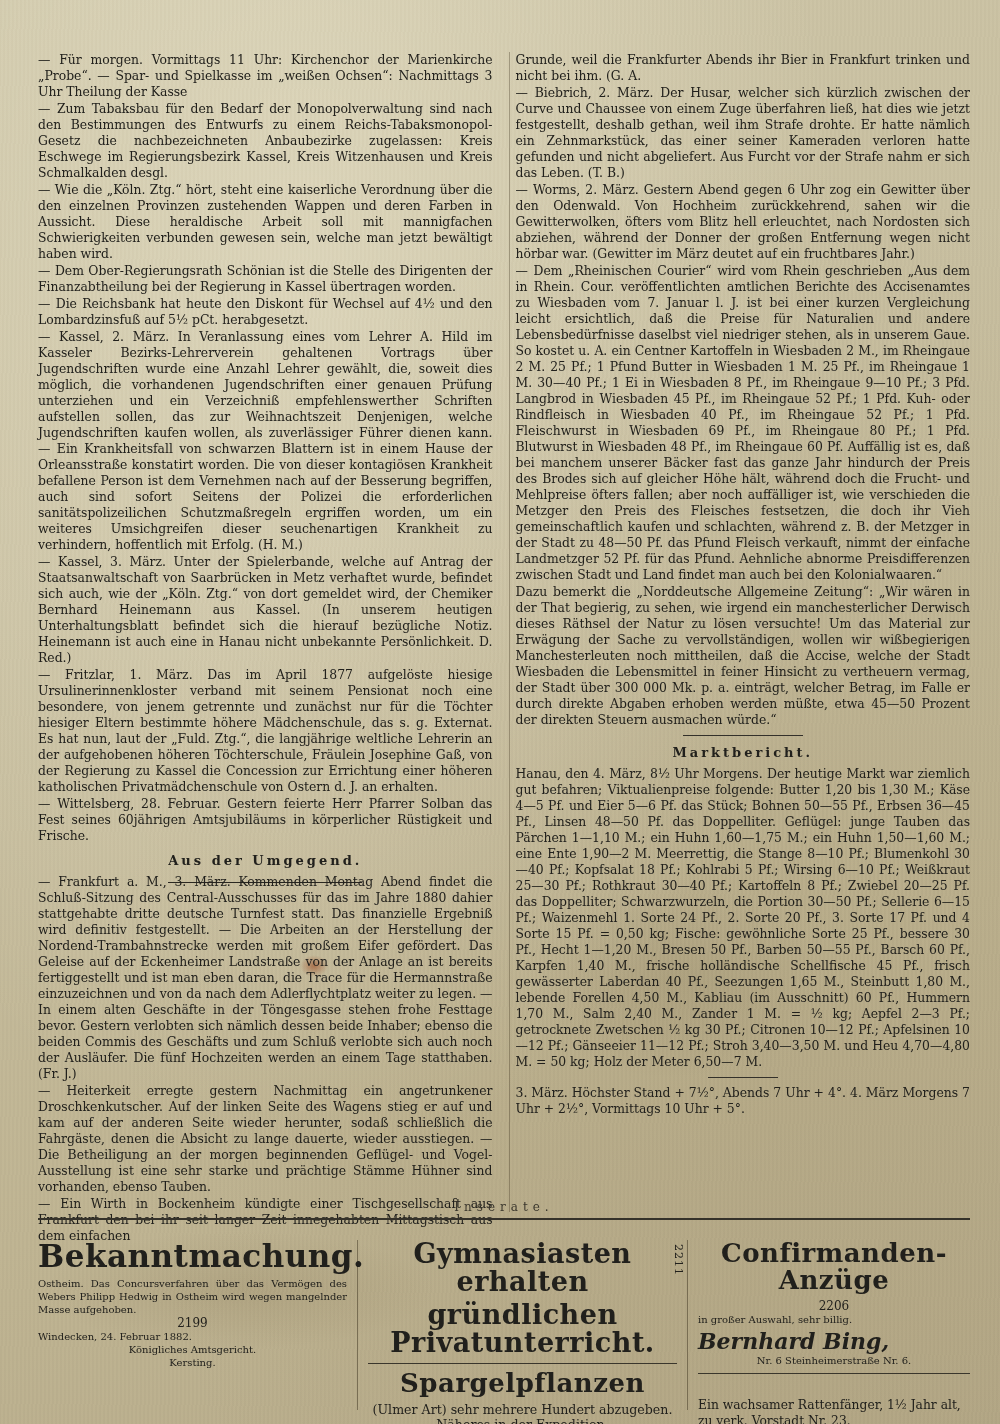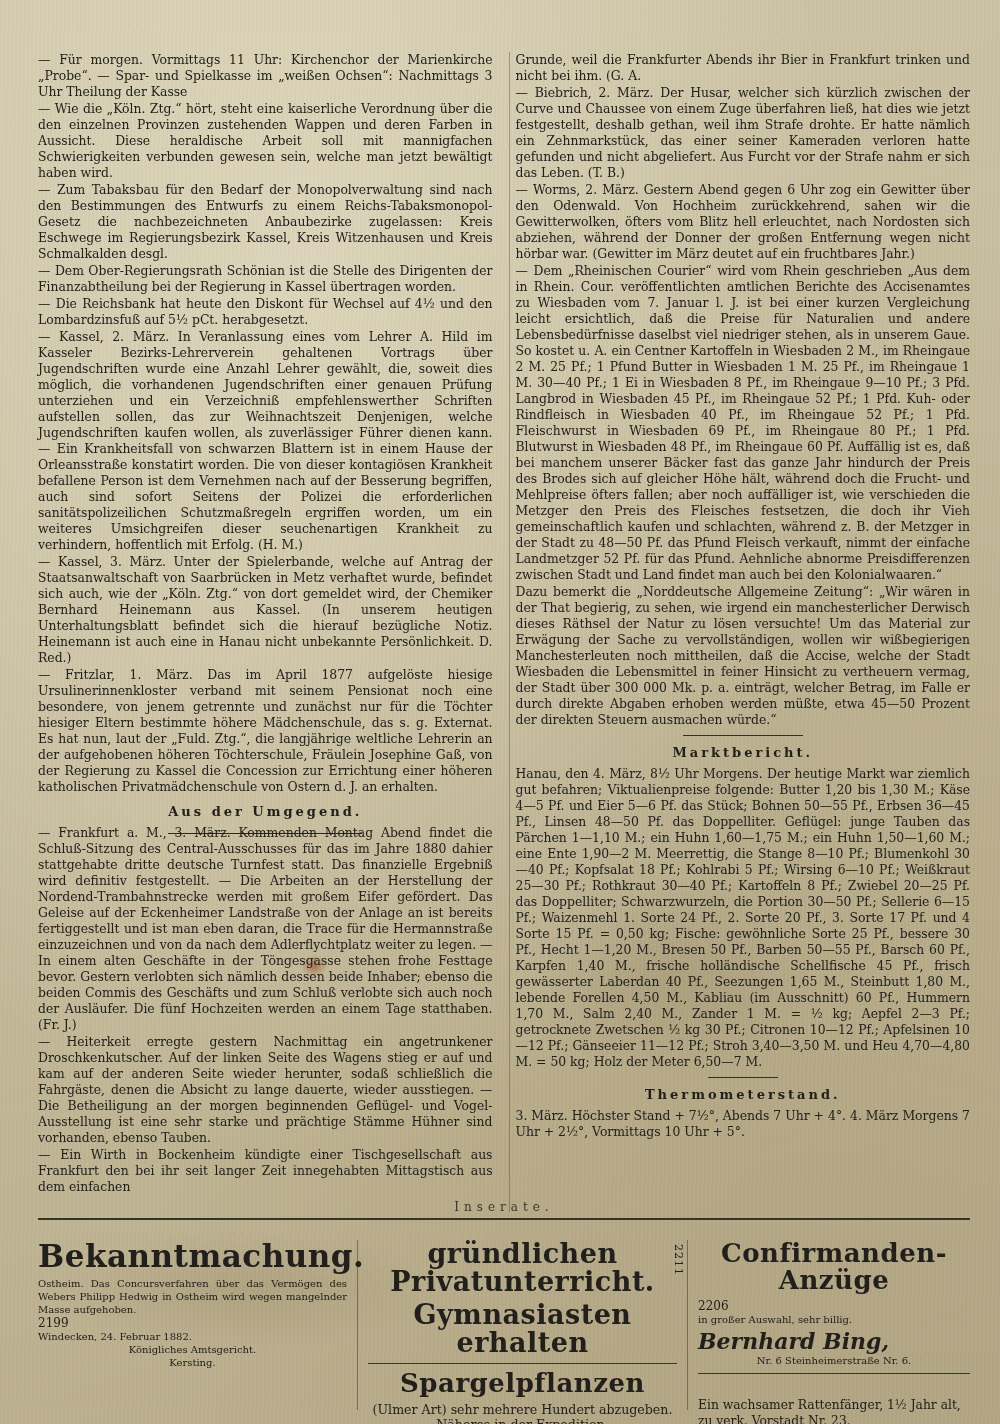--- a/index.html
+++ b/index.html
@@ -107,21 +107,21 @@
     margin-bottom: 4px;
   }
   .adtitle.sm { font-size: 26px; }
   .adtitle.lg { font-size: 27px; }
   .adbody {
     font-size: 10px;
     line-height: 1.3;
     text-align: justify;
   }
   .adnum {
-    text-align: left;
+    text-align: center;
     font-size: 12px;
   }
   .adcenter { text-align: center; }
   .adsub {
     text-align: center;
     font-size: 12.6px;
     margin-top: 2px;
   }
   .adsep {
     height: 1px;
@@ -171,27 +171,28 @@
 <div class="page">
 
   <div class="stain1"></div>
   <div class="stain2"></div>
   <div class="ghost"></div>
 
   <div class="cols">
 
     <div class="col left">
       <p class="item dash">Für morgen. Vormittags 11 Uhr: Kirchenchor der Marienkirche „Probe“. — Spar- und Spielkasse im „weißen Ochsen“: Nachmittags 3 Uhr Theilung der Kasse</p>
+      <p class="item dash">Zum Tabaksbau für den Bedarf der Monopolverwaltung sind nach den Bestimmungen des Entwurfs zu einem Reichs-Tabaksmonopol-Gesetz die nachbezeichneten Anbaubezirke zugelassen: Kreis Eschwege im Regierungsbezirk Kassel, Kreis Witzenhausen und Kreis Schmalkalden desgl.</p>
       <p class="item dash">Wie die „Köln. Ztg.“ hört, steht eine kaiserliche Verordnung über die den einzelnen Provinzen zustehenden Wappen und deren Farben in Aussicht. Diese heraldische Arbeit soll mit mannigfachen Schwierigkeiten verbunden gewesen sein, welche man jetzt bewältigt haben wird.</p>
-      <p class="item dash">Zum Tabaksbau für den Bedarf der Monopolverwaltung sind nach den Bestimmungen des Entwurfs zu einem Reichs-Tabaksmonopol-Gesetz die nachbezeichneten Anbaubezirke zugelassen: Kreis Eschwege im Regierungsbezirk Kassel, Kreis Witzenhausen und Kreis Schmalkalden desgl.</p>
       <p class="item dash">Dem Ober-Regierungsrath Schönian ist die Stelle des Dirigenten der Finanzabtheilung bei der Regierung in Kassel übertragen worden.</p>
       <p class="item dash">Die Reichsbank hat heute den Diskont für Wechsel auf 4½ und den Lombardzinsfuß auf 5½ pCt. herabgesetzt.</p>
       <p class="item dash">Kassel, 2. März. In Veranlassung eines vom Lehrer A. Hild im Kasseler Bezirks-Lehrerverein gehaltenen Vortrags über Jugendschriften wurde eine Anzahl Lehrer gewählt, die, soweit dies möglich, die vorhandenen Jugendschriften einer genauen Prüfung unterziehen und ein Verzeichniß empfehlenswerther Schriften aufstellen sollen, das zur Weihnachtszeit Denjenigen, welche Jugendschriften kaufen wollen, als zuverlässiger Führer dienen kann. — Ein Krankheitsfall von schwarzen Blattern ist in einem Hause der Orleansstraße konstatirt worden. Die von dieser kontagiösen Krankheit befallene Person ist dem Vernehmen nach auf der Besserung begriffen, auch sind sofort Seitens der Polizei die erforderlichen sanitätspolizeilichen Schutzmaßregeln ergriffen worden, um ein weiteres Umsichgreifen dieser seuchenartigen Krankheit zu verhindern, hoffentlich mit Erfolg. (H. M.)</p>
       <p class="item dash">Kassel, 3. März. Unter der Spielerbande, welche auf Antrag der Staatsanwaltschaft von Saarbrücken in Metz verhaftet wurde, befindet sich auch, wie der „Köln. Ztg.“ von dort gemeldet wird, der Chemiker Bernhard Heinemann aus Kassel. (In unserem heutigen Unterhaltungsblatt befindet sich die hierauf bezügliche Notiz. Heinemann ist auch eine in Hanau nicht unbekannte Persönlichkeit. D. Red.)</p>
       <p class="item dash">Fritzlar, 1. März. Das im April 1877 aufgelöste hiesige Ursulinerinnenkloster verband mit seinem Pensionat noch eine besondere, von jenem getrennte und zunächst nur für die Töchter hiesiger Eltern bestimmte höhere Mädchenschule, das s. g. Externat. Es hat nun, laut der „Fuld. Ztg.“, die langjährige weltliche Lehrerin an der aufgehobenen höheren Töchterschule, Fräulein Josephine Gaß, von der Regierung zu Kassel die Concession zur Errichtung einer höheren katholischen Privatmädchenschule von Ostern d. J. an erhalten.</p>
+      <p class="item dash">Wittelsberg, 28. Februar. Gestern feierte Herr Pfarrer Solban das Fest seines 60jährigen Amtsjubiläums in körperlicher Rüstigkeit und Frische.</p>
 
       <div class="secthead">
         <span class="und">Aus der Umgegend.</span>
       </div>
 
       <p class="item dash">Frankfurt a. M., 3. März. Kommenden Montag Abend findet die Schluß-Sitzung des Central-Ausschusses für das im Jahre 1880 dahier stattgehabte dritte deutsche Turnfest statt. Das finanzielle Ergebniß wird definitiv festgestellt. — Die Arbeiten an der Herstellung der Nordend-Trambahnstrecke werden mit großem Eifer gefördert. Das Geleise auf der Eckenheimer Landstraße von der Anlage an ist bereits fertiggestellt und ist man eben daran, die Trace für die Hermannstraße einzuzeichnen und von da nach dem Adlerflychtplatz weiter zu legen. — In einem alten Geschäfte in der Töngesgasse stehen frohe Festtage bevor. Gestern verlobten sich nämlich dessen beide Inhaber; ebenso die beiden Commis des Geschäfts und zum Schluß verlobte sich auch noch der Ausläufer. Die fünf Hochzeiten werden an einem Tage statthaben. (Fr. J.)</p>
       <p class="item dash">Heiterkeit erregte gestern Nachmittag ein angetrunkener Droschkenkutscher. Auf der linken Seite des Wagens stieg er auf und kam auf der anderen Seite wieder herunter, sodaß schließlich die Fahrgäste, denen die Absicht zu lange dauerte, wieder ausstiegen. — Die Betheiligung an der morgen beginnenden Geflügel- und Vogel-Ausstellung ist eine sehr starke und prächtige Stämme Hühner sind vorhanden, ebenso Tauben.</p>
       <p class="item dash">Ein Wirth in Bockenheim kündigte einer Tischgesellschaft aus Frankfurt den bei ihr seit langer Zeit innegehabten Mittagstisch aus dem einfachen</p>
     </div>
 
@@ -202,42 +203,41 @@
       <p class="item dash">Dem „Rheinischen Courier“ wird vom Rhein geschrieben „Aus dem in Rhein. Cour. veröffentlichten amtlichen Berichte des Accisenamtes zu Wiesbaden vom 7. Januar l. J. ist bei einer kurzen Vergleichung leicht ersichtlich, daß die Preise für Naturalien und andere Lebensbedürfnisse daselbst viel niedriger stehen, als in unserem Gaue. So kostet u. A. ein Centner Kartoffeln in Wiesbaden 2 M., im Rheingaue 2 M. 25 Pf.; 1 Pfund Butter in Wiesbaden 1 M. 25 Pf., im Rheingaue 1 M. 30—40 Pf.; 1 Ei in Wiesbaden 8 Pf., im Rheingaue 9—10 Pf.; 3 Pfd. Langbrod in Wiesbaden 45 Pf., im Rheingaue 52 Pf.; 1 Pfd. Kuh- oder Rindfleisch in Wiesbaden 40 Pf., im Rheingaue 52 Pf.; 1 Pfd. Fleischwurst in Wiesbaden 69 Pf., im Rheingaue 80 Pf.; 1 Pfd. Blutwurst in Wiesbaden 48 Pf., im Rheingaue 60 Pf. Auffällig ist es, daß bei manchem unserer Bäcker fast das ganze Jahr hindurch der Preis des Brodes sich auf gleicher Höhe hält, während doch die Frucht- und Mehlpreise öfters fallen; aber noch auffälliger ist, wie verschieden die Metzger den Preis des Fleisches festsetzen, die doch ihr Vieh gemeinschaftlich kaufen und schlachten, während z. B. der Metzger in der Stadt zu 48—50 Pf. das Pfund Fleisch verkauft, nimmt der einfache Landmetzger 52 Pf. für das Pfund. Aehnliche abnorme Preisdifferenzen zwischen Stadt und Land findet man auch bei den Kolonialwaaren.“</p>
       <p class="item">Dazu bemerkt die „Norddeutsche Allgemeine Zeitung“: „Wir wären in der That begierig, zu sehen, wie irgend ein manchesterlicher Derwisch dieses Räthsel der Natur zu lösen versuchte! Um das Material zur Erwägung der Sache zu vervollständigen, wollen wir wißbegierigen Manchesterleuten noch mittheilen, daß die Accise, welche der Stadt Wiesbaden die Lebensmittel in feiner Hinsicht zu vertheuern vermag, der Stadt über 300 000 Mk. p. a. einträgt, welcher Betrag, im Falle er durch direkte Abgaben erhoben werden müßte, etwa 45—50 Prozent der direkten Steuern ausmachen würde.“</p>
 
       <div class="rule"></div>
 
       <div class="secthead">Marktbericht.</div>
       <p class="item">Hanau, den 4. März, 8½ Uhr Morgens. Der heutige Markt war ziemlich gut befahren; Viktualienpreise folgende: Butter 1,20 bis 1,30 M.; Käse 4—5 Pf. und Eier 5—6 Pf. das Stück; Bohnen 50—55 Pf., Erbsen 36—45 Pf., Linsen 48—50 Pf. das Doppelliter. Geflügel: junge Tauben das Pärchen 1—1,10 M.; ein Huhn 1,60—1,75 M.; ein Huhn 1,50—1,60 M.; eine Ente 1,90—2 M. Meerrettig, die Stange 8—10 Pf.; Blumenkohl 30—40 Pf.; Kopfsalat 18 Pf.; Kohlrabi 5 Pf.; Wirsing 6—10 Pf.; Weißkraut 25—30 Pf.; Rothkraut 30—40 Pf.; Kartoffeln 8 Pf.; Zwiebel 20—25 Pf. das Doppelliter; Schwarzwurzeln, die Portion 30—50 Pf.; Sellerie 6—15 Pf.; Waizenmehl 1. Sorte 24 Pf., 2. Sorte 20 Pf., 3. Sorte 17 Pf. und 4 Sorte 15 Pf. = 0,50 kg; Fische: gewöhnliche Sorte 25 Pf., bessere 30 Pf., Hecht 1—1,20 M., Bresen 50 Pf., Barben 50—55 Pf., Barsch 60 Pf., Karpfen 1,40 M., frische holländische Schellfische 45 Pf., frisch gewässerter Laberdan 40 Pf., Seezungen 1,65 M., Steinbutt 1,80 M., lebende Forellen 4,50 M., Kabliau (im Ausschnitt) 60 Pf., Hummern 1,70 M., Salm 2,40 M., Zander 1 M. = ½ kg; Aepfel 2—3 Pf.; getrocknete Zwetschen ½ kg 30 Pf.; Citronen 10—12 Pf.; Apfelsinen 10—12 Pf.; Gänseeier 11—12 Pf.; Stroh 3,40—3,50 M. und Heu 4,70—4,80 M. = 50 kg; Holz der Meter 6,50—7 M.</p>
 
       <div class="rule short"></div>
 
-      <div class="secthead">Thermometerstand.</div>
       <p class="item">3. März. Höchster Stand + 7½°, Abends 7 Uhr + 4°. 4. März Morgens 7 Uhr + 2½°, Vormittags 10 Uhr + 5°.</p>
     </div>
   </div>
 
   <div class="adbar">
     <div class="insertlabel">Inserate.</div>
 
     <div class="ads">
 
       <div class="adcol c1">
         <div class="adtitle">Bekanntmachung.</div>
         <div class="adbody">Ostheim. Das Concursverfahren über das Vermögen des Webers Philipp Hedwig in Ostheim wird wegen mangelnder Masse aufgehoben.</div>
         <div class="adnum">2199</div>
         <div class="adbody">Windecken, 24. Februar 1882.</div>
         <div class="adcenter adbody">Königliches Amtsgericht.</div>
         <div class="adcenter adbody">Kersting.</div>
       </div>
 
       <div class="adcol c2">
+        <div class="adtitle lg">Gymnasiasten erhalten</div>
         <div class="adtitle lg">gründlichen Privatunterricht.</div>
-        <div class="adtitle lg">Gymnasiasten erhalten</div>
         <div class="sidecode">2211</div>
         <div class="adsep"></div>
         <div class="adtitle sm">Spargelpflanzen</div>
         <div class="adsub">(Ulmer Art) sehr mehrere Hundert abzugeben. Näheres in der Expedition.</div>
         <div class="adnum">2213</div>
       </div>
 
       <div class="adcol c3">
         <div class="adtitle sm">Confirmanden-Anzüge</div>
         <div class="adnum">2206</div>

